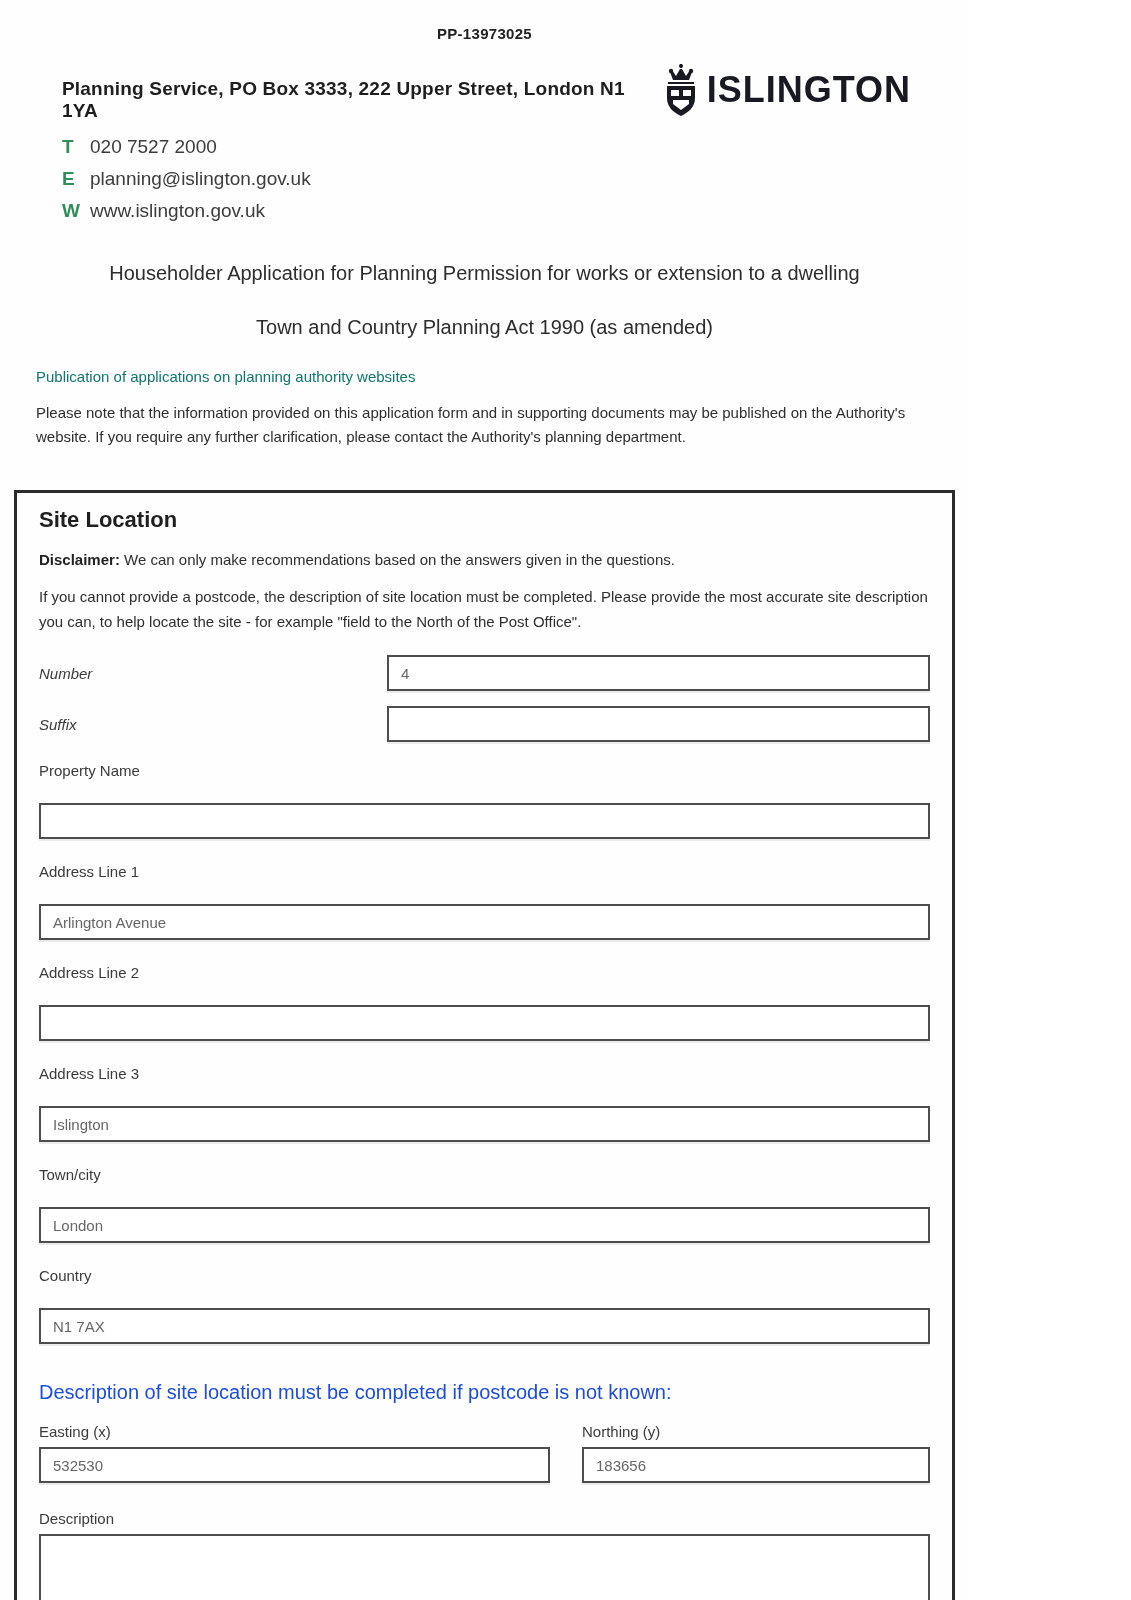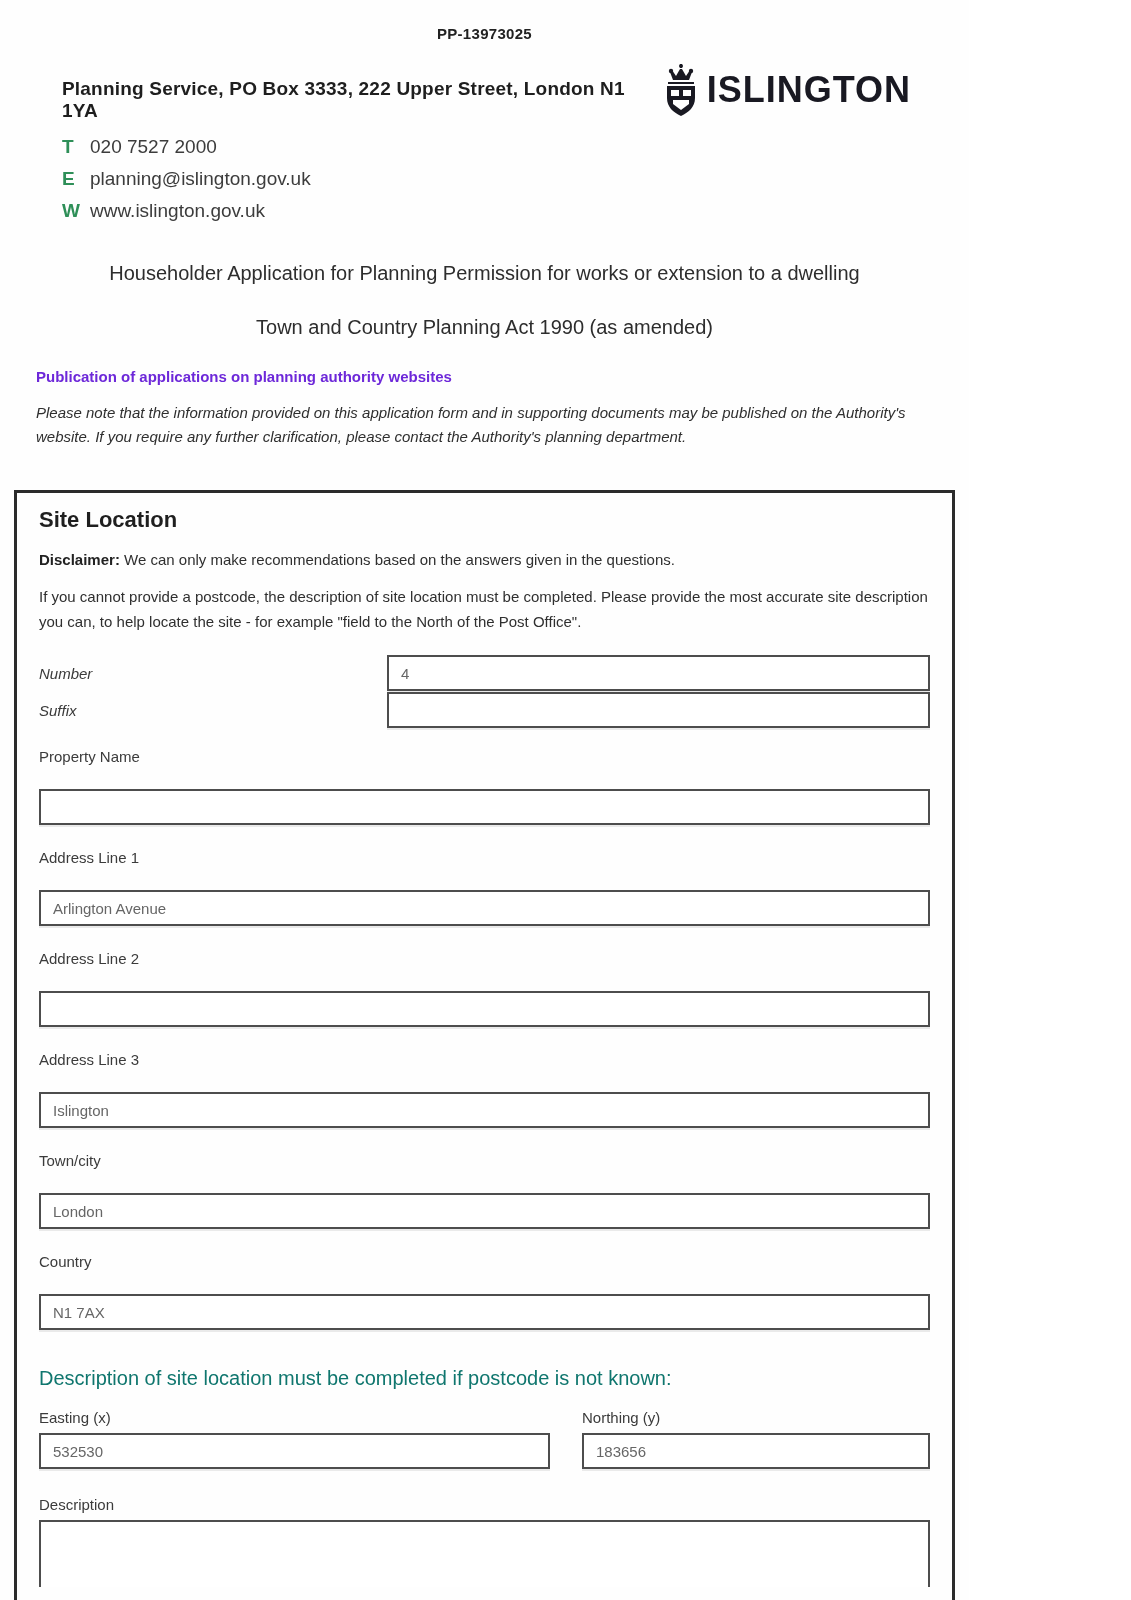--- a/index.html
+++ b/index.html
@@ -30,22 +30,22 @@
   .logo { display: flex; align-items: center; margin-top: -14px; }
   .logo svg { display: block; margin-right: 9px; }
   .logo-text {
     font-size: 36px; font-weight: bold; color: #191922;
     letter-spacing: 1px; font-stretch: condensed;
   }
 
   .title-main { margin-top: 30px; text-align: center; font-size: 20px; color: #2d2d2d; }
   .title-sub  { margin-top: 31px; text-align: center; font-size: 20px; color: #2d2d2d; }
 
-  .pub-heading { margin: 29px 36px 0; font-size: 15px; font-weight: bold; color: #6d28d9; }
-  .pub-body { margin: 16px 36px 0; font-size: 15px; line-height: 24px; color: #2f2f2f; max-width: 1046px; font-style: italic; }
+  .pub-heading { margin: 29px 36px 0; font-size: 15px; font-weight: normal; color: #0f766e; }
+  .pub-body { margin: 16px 36px 0; font-size: 15px; line-height: 24px; color: #2f2f2f; max-width: 1046px; }
 
   .section-box {
     margin: 41px 14px 0;
     border: 3px solid #2b2b2b; border-bottom: none;
     padding: 13px 22px 16px;
     background: #fefefe;
   }
   .section-heading { font-size: 22px; font-weight: bold; color: #1f1f1f; line-height: 27px; }
   .disclaimer { margin-top: 16px; font-size: 15px; line-height: 22px; color: #2f2f2f; }
   .disclaimer b { color: #222; }
@@ -59,27 +59,27 @@
     font-family: "Liberation Sans", sans-serif;
     font-size: 15px; color: #666; padding: 0 12px;
     border-radius: 0; outline: none;
     box-shadow: 0 2px 0 rgba(0,0,0,0.08);
   }
 
   .field-inline { display: flex; align-items: flex-start; }
   .field-inline .flabel { width: 348px; flex: none; padding-top: 9px; font-style: italic; }
   .field-inline .tinput { flex: 1; }
   .row-number { margin-top: 21px; }
-  .row-suffix { margin-top: 1px; }
+  .row-suffix { margin-top: 15px; }
 
   .field-stack { margin-top: 23px; }
   .field-stack .tinput { margin-top: 22px; }
   .row-property { margin-top: 19px; }
 
-  .desc-heading { margin-top: 36px; font-size: 20px; color: #0f766e; line-height: 24px; }
+  .desc-heading { margin-top: 36px; font-size: 20px; color: #1d4ed8; line-height: 24px; }
 
   .coords-row { display: flex; margin-top: 18px; }
   .coord-col-left { width: 511px; flex: none; margin-right: 32px; }
   .coord-col-right { flex: 1; }
   .coords-row .tinput { margin-top: 5px; }
 
   .row-description { margin-top: 26px; }
   .tarea {
     margin-top: 5px; height: 67px; resize: none;
     border-bottom: none; box-shadow: none; padding-top: 8px;

